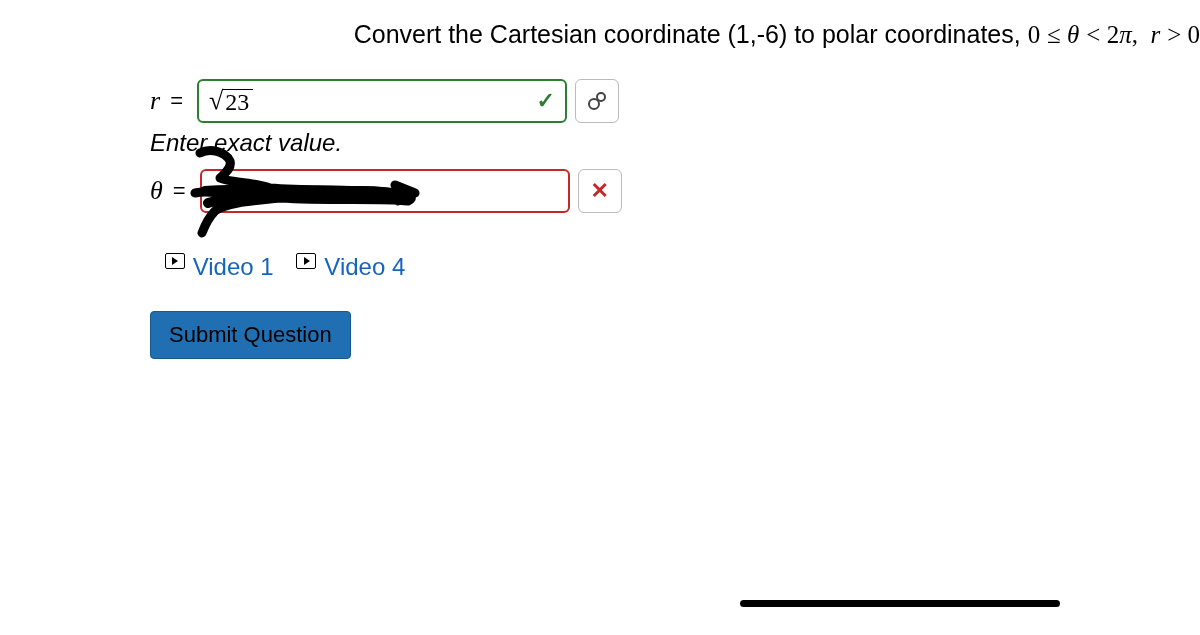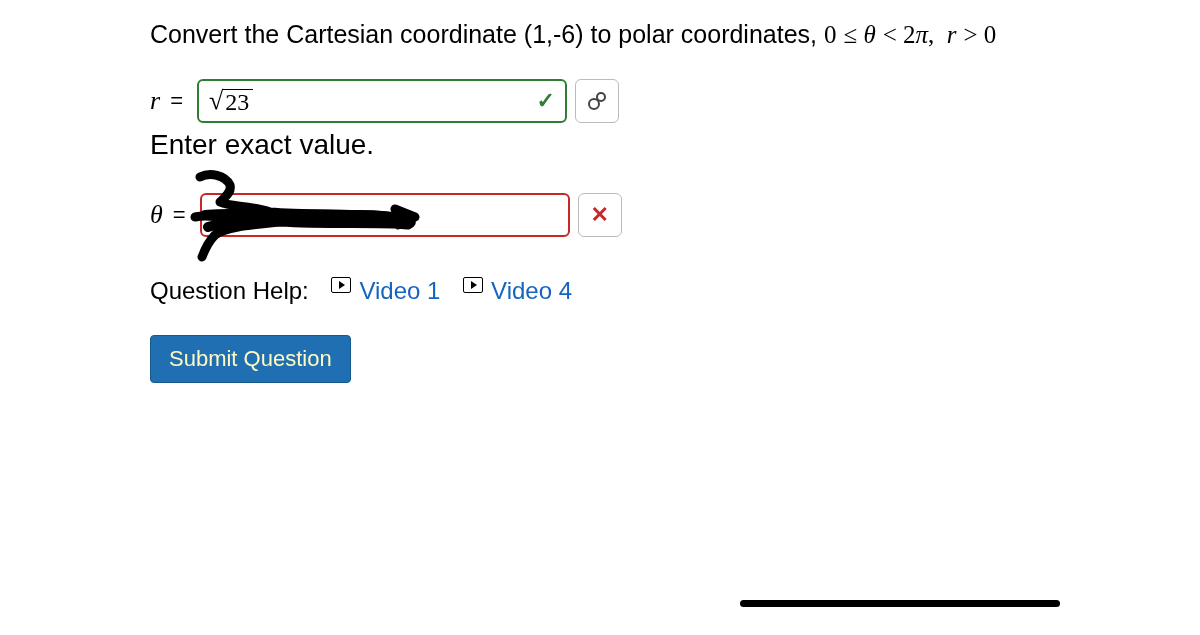--- a/index.html
+++ b/index.html
@@ -10,20 +10,21 @@
     font-size: 24px;
     color: #000;
     background: #fff;
     width: 1200px;
     height: 635px;
     position: relative;
   }
   .question-text {
     font-size: 25px;
     margin-bottom: 30px;
+    text-align: right;
   }
   .math-it { font-style: italic; font-family: 'Times New Roman', serif; }
   .math-rm { font-family: 'Times New Roman', serif; }
   .answer-row {
     display: flex;
     align-items: center;
     gap: 8px;
     margin-bottom: 6px;
   }
   .var-label {
@@ -69,22 +70,23 @@
     width: 44px; height: 44px;
     border: 1px solid #bbb;
     border-radius: 6px;
     display: flex; align-items: center; justify-content: center;
     background: #fff;
     color: #c62828;
     font-weight: bold;
     font-size: 22px;
   }
   .hint-text {
-    font-size: 28px;
-    margin-bottom: 32px;
+    font-size: 24px;
+    margin-bottom: 12px;
+    font-style: italic;
   }
   .theta-row {
     display: flex;
     align-items: center;
     gap: 8px;
     margin-bottom: 40px;
     position: relative;
   }
   .theta-input {
     min-width: 370px;
@@ -124,21 +126,21 @@
   .video-icon::before {
     content: "";
     width: 0; height: 0;
     border-left: 6px solid #000;
     border-top: 4px solid transparent;
     border-bottom: 4px solid transparent;
     margin-left: 1px;
   }
   .submit-btn {
     background: #1f6fb2;
-    color: #fef9c3;
+    color: #000000;
     border: 1px solid #155a8a;
     border-radius: 4px;
     padding: 10px 18px;
     font-size: 22px;
     cursor: pointer;
   }
   .bottom-line {
     position: absolute;
     right: 140px;
     bottom: 28px;
@@ -196,21 +198,20 @@
   <div class="x-btn">
     <span>✕</span>
   </div>
   <svg class="scribble" width="320" height="100" viewBox="0 0 320 100">
     <path d="M 20 10 C 30 5, 45 8, 50 18 C 52 25, 45 30, 40 35 C 50 40, 70 38, 90 45 C 130 48, 180 46, 220 50 C 230 52, 235 55, 228 58 C 200 55, 150 58, 100 55 C 70 58, 45 60, 35 68 C 28 75, 25 82, 22 90 M 215 42 L 235 50 L 218 58 M 15 50 C 25 48, 40 50, 50 52" stroke="#000" stroke-width="9" fill="none" stroke-linecap="round" stroke-linejoin="round"></path>
     <path d="M 25 48 C 60 45, 120 48, 180 48 C 200 48, 215 50, 210 52 C 190 54, 140 52, 90 54 C 60 56, 40 56, 28 60" stroke="#000" stroke-width="10" fill="none" stroke-linecap="round"></path>
   </svg>
 </div>
 
 <div class="help-row">
-  <span>Question Help:</span>
   &nbsp;
   <a class="video-link" href="#">
     <span class="video-icon"></span>
     <span>Video 1</span>
   </a>
   &nbsp;
   <a class="video-link" href="#">
     <span class="video-icon"></span>
     <span>Video 4</span>
   </a>

